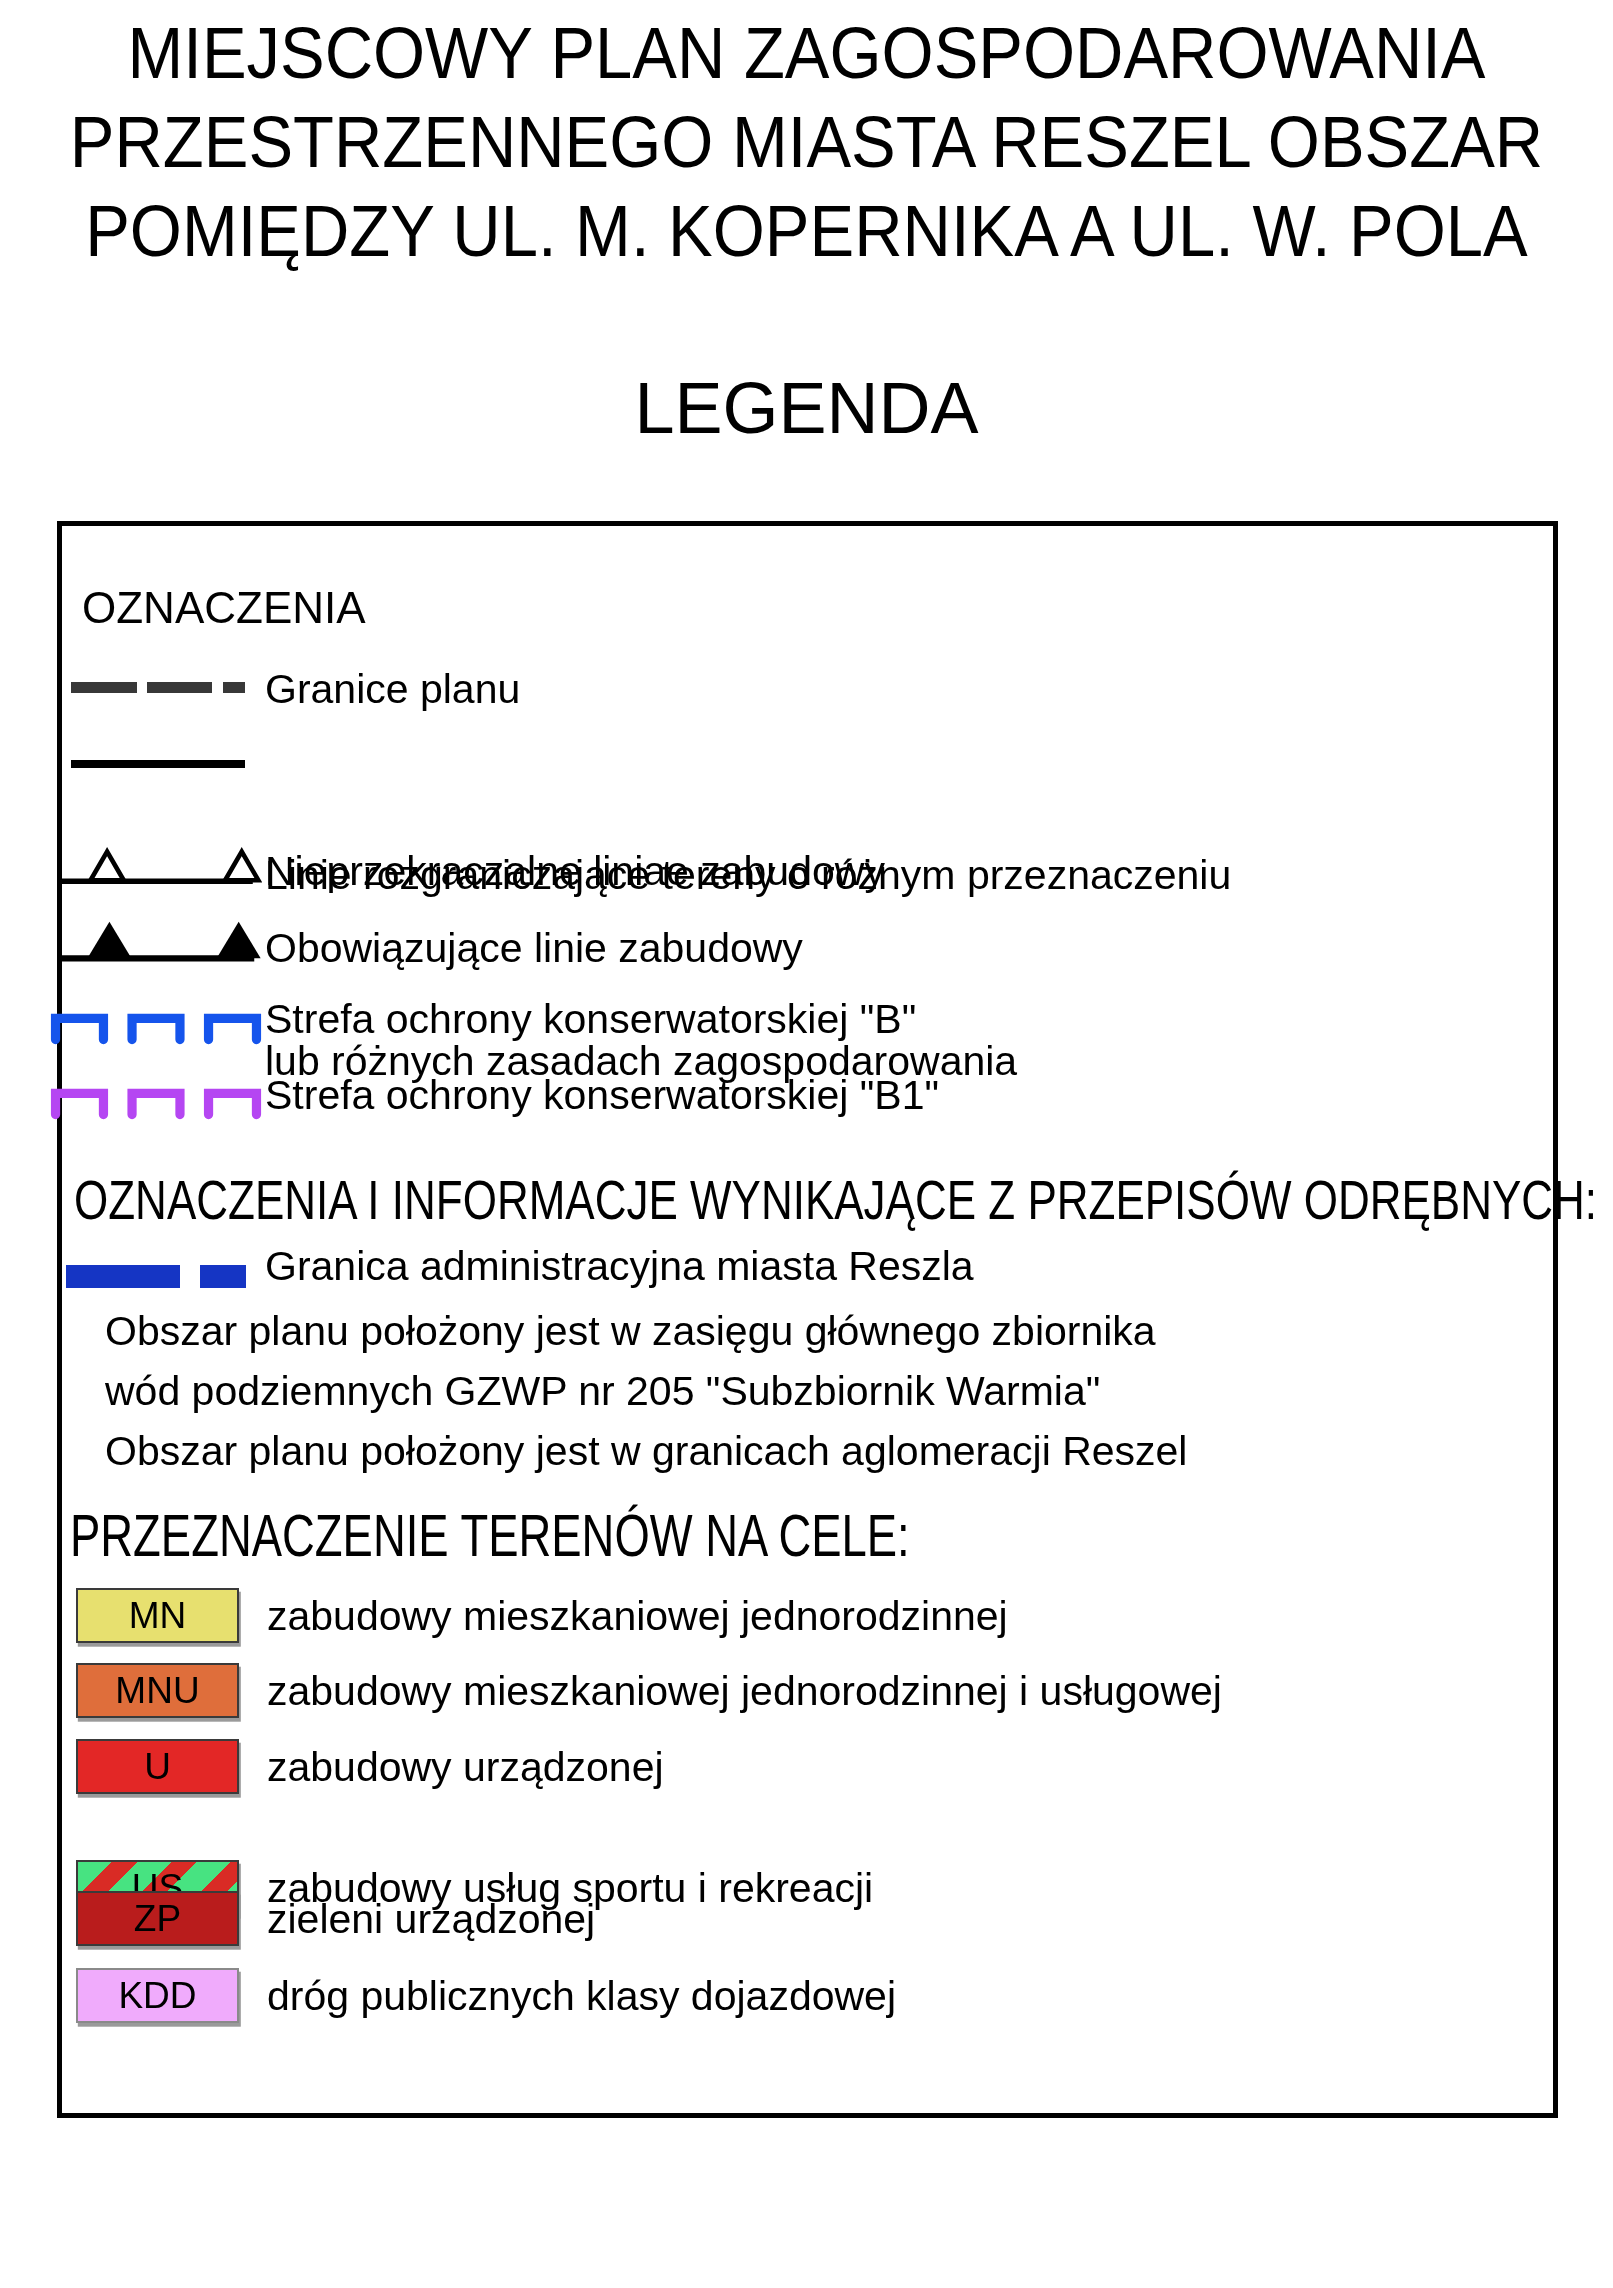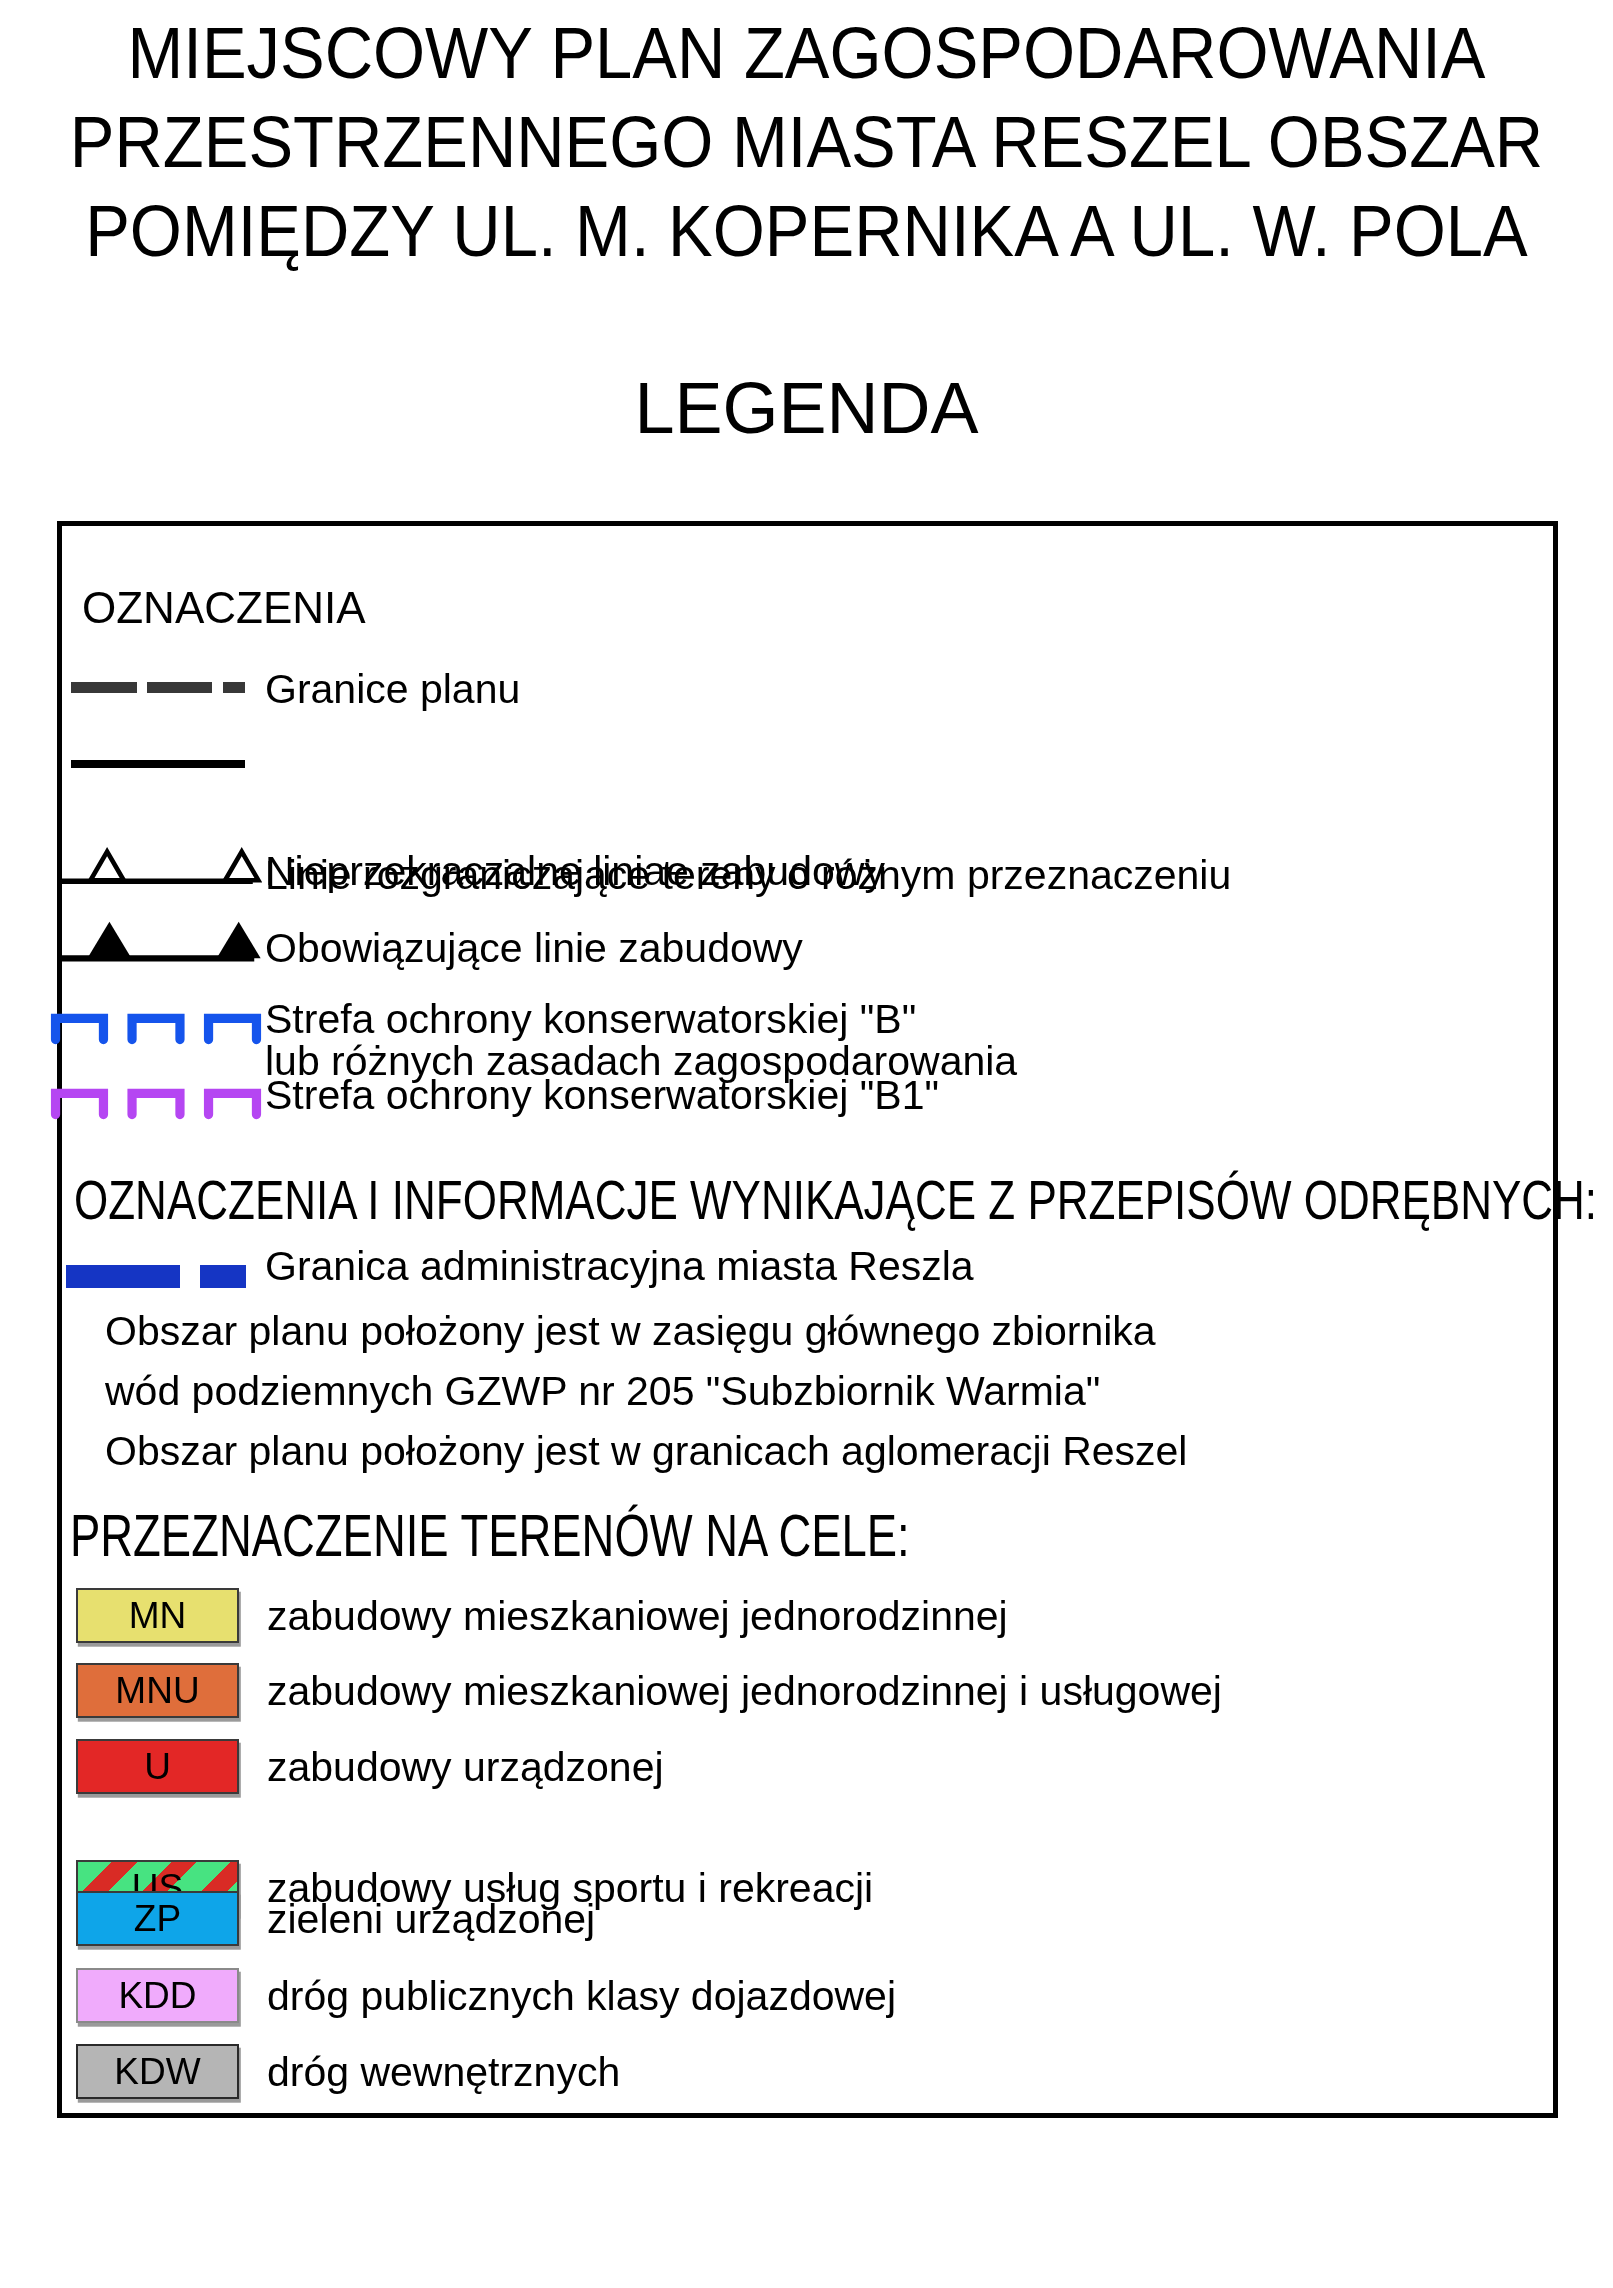--- a/index.html
+++ b/index.html
@@ -146,32 +146,26 @@
       </div>
     <div class="zone-label">zabudowy urządzonej</div>
   </div>
   <div class="zone-row" style="top:1287px;margin-top:44px;">
     <div class="swatch" style="background: repeating-linear-gradient(135deg, rgb(71, 227, 129) 0px, rgb(71, 227, 129) 24px, rgb(217, 43, 37) 24px, rgb(217, 43, 37) 42px); border-color: rgb(58, 58, 58);">
         <span class="zone-code">US</span>
       </div>
     <div class="zone-label">zabudowy usług sportu i rekreacji</div>
   </div>
   <div class="zone-row" style="top:1362px;">
-    <div class="swatch" style="background: #0ea5e9; border-color: rgb(58, 58, 58);">
+    <div class="swatch" style="background: #b91c1c; border-color: rgb(58, 58, 58);">
         <span class="zone-code">ZP</span>
       </div>
     <div class="zone-label">zieleni urządzonej</div>
   </div>
   <div class="zone-row" style="top:1439px;">
     <div class="swatch" style="background: #f0abfc; border-color: rgb(138, 138, 138);">
         <span class="zone-code">KDD</span>
       </div>
     <div class="zone-label">dróg publicznych klasy dojazdowej</div>
   </div>
-  <div class="zone-row" style="top:1515px;">
-    <div class="swatch" style="background: rgb(181, 181, 181); border-color: rgb(42, 42, 42);">
-        <span class="zone-code">KDW</span>
-      </div>
-    <div class="zone-label">dróg wewnętrznych</div>
-  </div>
 
 </div>
 
 
 </body></html>

